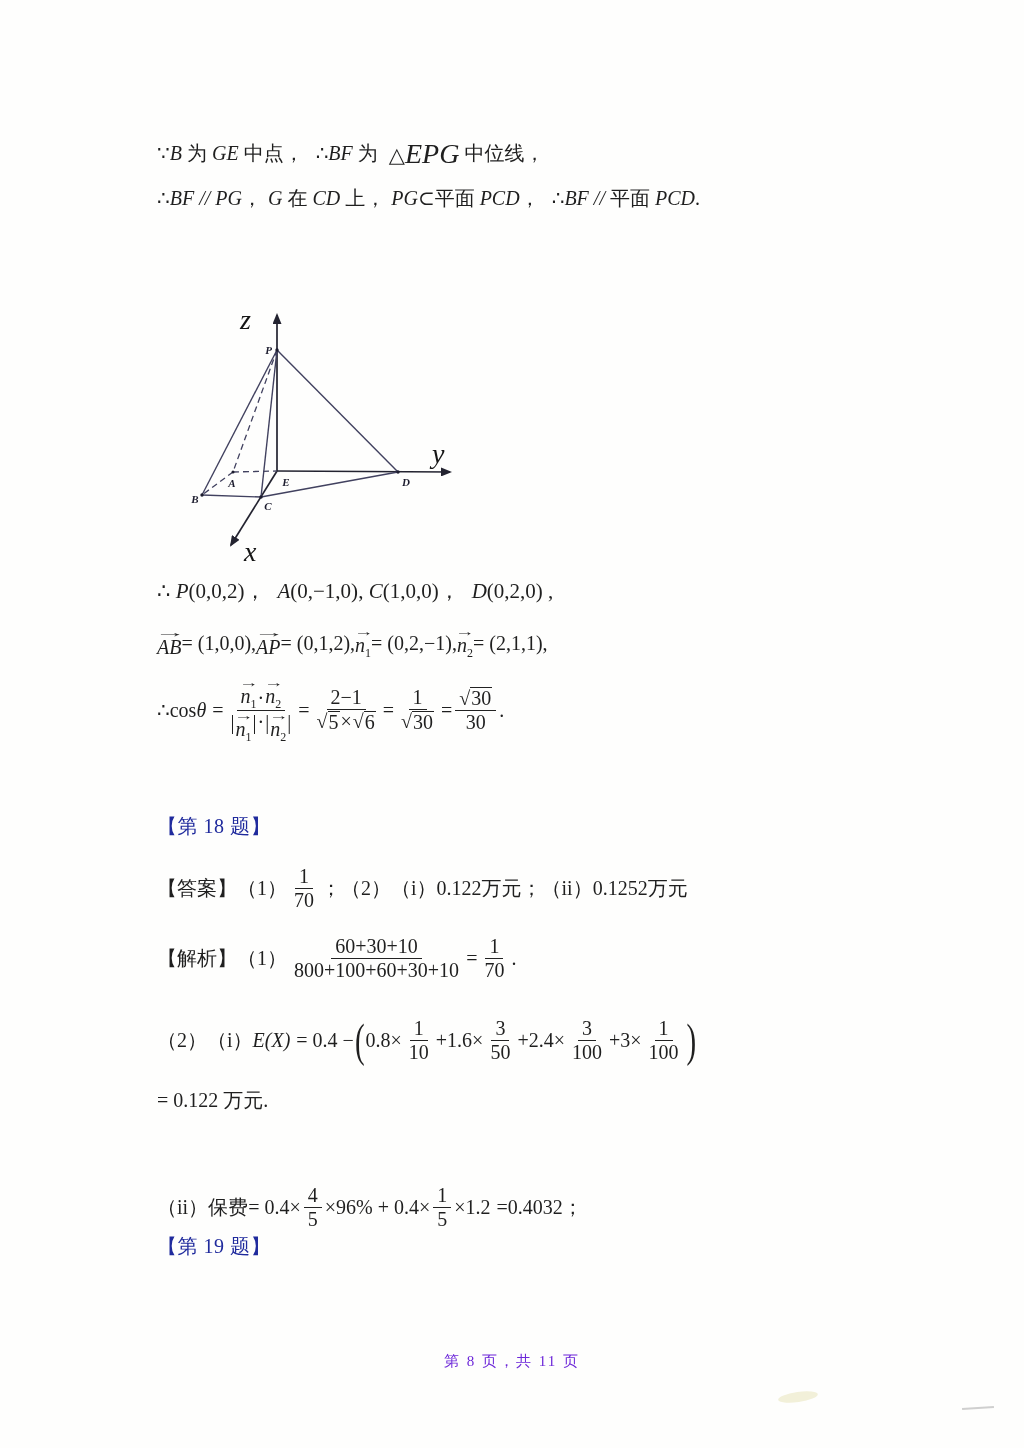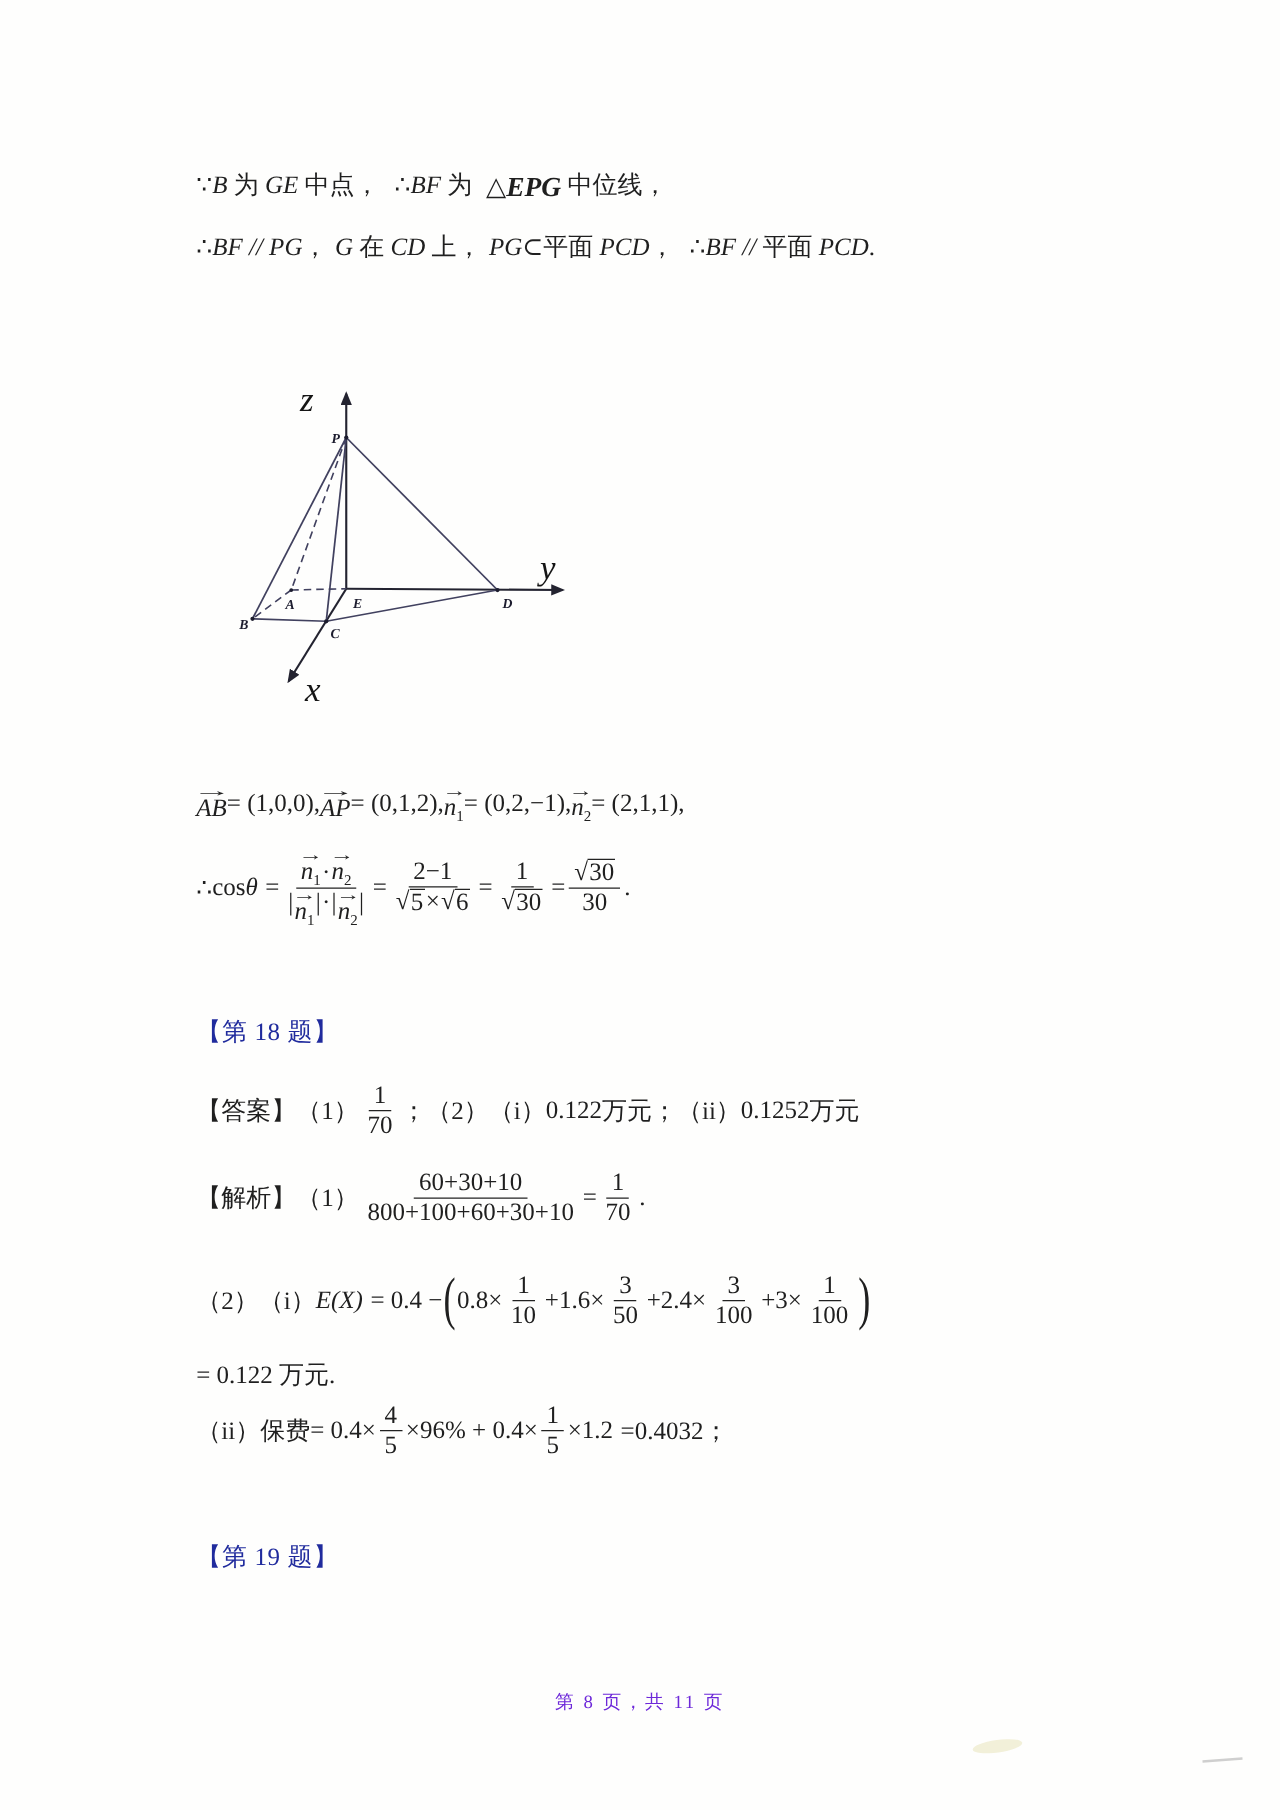--- a/index.html
+++ b/index.html
@@ -4,21 +4,21 @@
 <style>
   html,body{margin:0;padding:0;background:#ffffff;}
   .page{position:relative;width:1024px;height:1448px;background:#fefefd;overflow:hidden;
         font-family:"Liberation Serif","DejaVu Serif",serif;color:#1f1f1f;}
   .line{position:absolute;left:157px;font-size:20px;white-space:nowrap;line-height:1.25;}
   .mline{position:absolute;left:157px;font-size:20px;white-space:nowrap;display:flex;align-items:center;}
   .it{font-style:italic;}
   .rm{font-style:normal;}
   .gap{margin-left:12px;}
   .sgap{margin-left:6px;}
-  .dsp{font-size:22px;position:relative;top:3px;font-style:italic;font-weight:bold;}
+  .dsp{font-size:28px;position:relative;top:3px;font-style:italic;}
   .tri{font-size:21px;position:relative;top:2px;}
   
   .frac{display:inline-flex;flex-direction:column;align-items:center;vertical-align:middle;
         margin:0 3px;line-height:1.05;}
   .fn{padding:0 4px 1px 4px;border-bottom:1.6px solid #222;display:flex;align-items:flex-end;gap:1px;}
   .fd{padding:1px 4px 0 4px;display:flex;align-items:flex-start;gap:1px;}
   
   .vec{display:inline-flex;flex-direction:column;align-items:center;line-height:1;vertical-align:-3px;}
   .vec .ar{font-size:13px;line-height:.55;transform:scaleX(1.5);font-style:normal;}
   .vec .arw{font-size:13px;line-height:.55;transform:scaleX(2.4);font-style:normal;}
@@ -90,20 +90,23 @@
 
       <text class="plbl" x="92" y="61" text-anchor="end">P</text>
       <text class="plbl" x="52" y="194" text-anchor="middle">A</text>
       <text class="plbl" x="15" y="210" text-anchor="middle">B</text>
       <text class="plbl" x="88" y="217" text-anchor="middle">C</text>
       <text class="plbl" x="226" y="193" text-anchor="middle">D</text>
       <text class="plbl" x="106" y="193" text-anchor="middle">E</text>
     </svg>
   </div>
 
+  <div class="line" style="top:578px;font-size:21px">
+    <span class="rm">∴ </span><span class="it">P</span><span class="rm">(0,0,2)</span><span class="rm">，</span><span class="it gap">A</span><span class="rm">(0,−1,0)</span><span class="rm">, </span><span class="it">C</span><span class="rm">(1,0,0)</span><span class="rm">，</span><span class="it gap">D</span><span class="rm">(0,2,0)</span><span class="rm"> ,</span>
+  </div>
 
   <div class="mline" style="top:624px;height:38px">
     <span class="vec">
         <span class="arw">→</span>
         <span class="it">AB</span>
       </span>
     <span class="rm">= (1,0,0),</span>
     <span class="vec">
         <span class="arw">→</span>
         <span class="it">AP</span>
@@ -279,21 +282,21 @@
           <span>100</span>
         </span>
     </span>
     <span class="bigp">)</span>
   </div>
 
   <div class="line" style="top:1088px">
     <span class="rm">= 0.122</span><span class="rm">  万元.</span>
   </div>
 
-  <div class="mline" style="top:1118px;height:52px">
+  <div class="mline" style="top:1181px;height:52px">
     <span class="rm">（ii）保费 </span>
     <span class="rm">= 0.4×</span>
     <span class="frac">
       <span class="fn">
           <span>4</span>
         </span>
       <span class="fd">
           <span>5</span>
         </span>
     </span>

